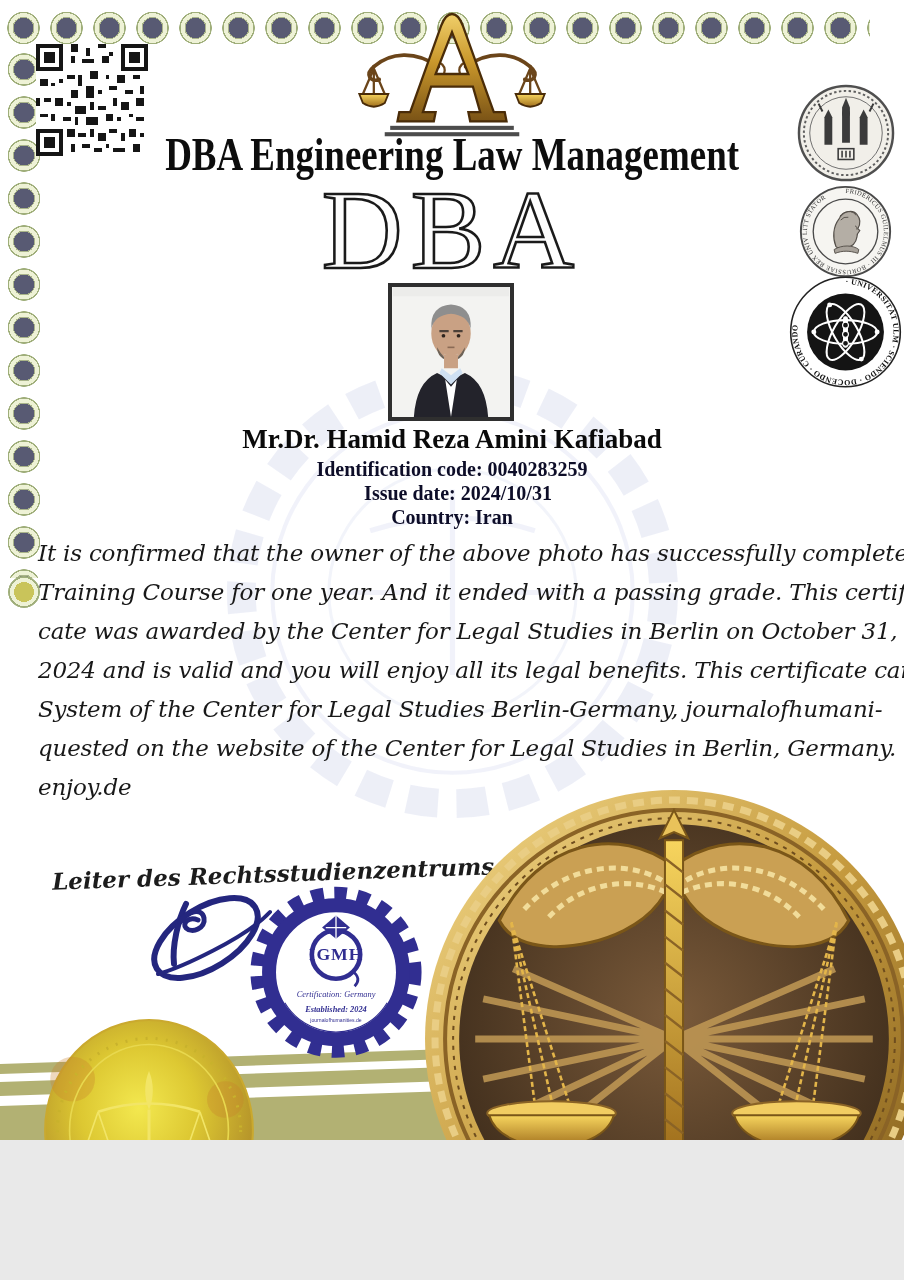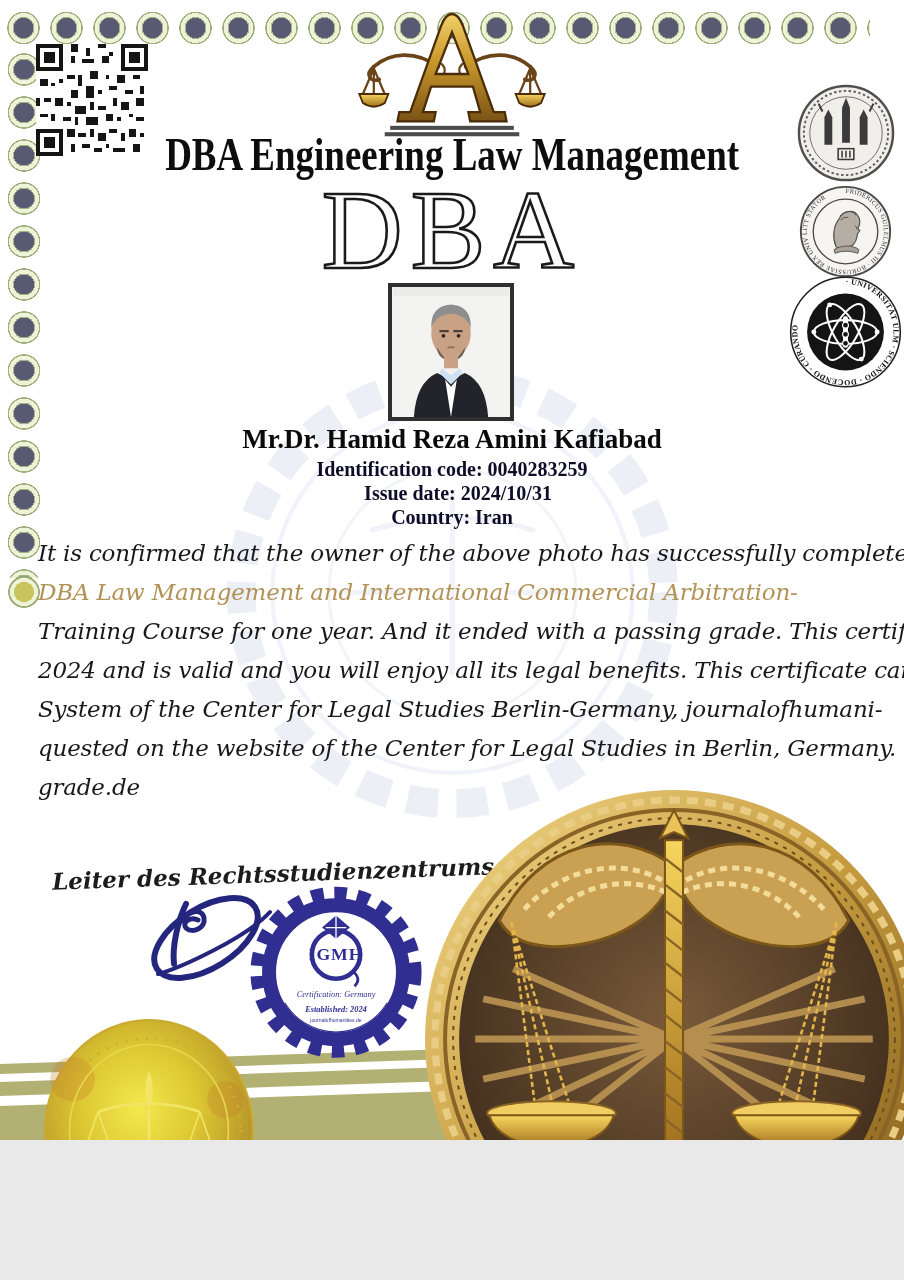--- a/index.html
+++ b/index.html
@@ -227,26 +227,26 @@
     </svg>
   </div>
 
   <div class="recipient-name">Mr.Dr. Hamid Reza Amini Kafiabad</div>
   <div class="info-line info-1">Identification code: 0040283259</div>
   <div class="info-line info-2">Issue date: 2024/10/31</div>
   <div class="info-line info-3">Country: Iran</div>
 
   <div class="body-text">
     <div>It is confirmed that the owner of the above photo has successfully completed the</div>
-    <div class="hl">DBA Law Management and International Commercial Arbitration-</div>
     <div>Training Course for one year. And it ended with a passing grade. This certifi-</div>
+    <div>cate was awarded by the Center for Legal Studies in Berlin on October 31,</div>
     <div>2024 and is valid and you will enjoy all its legal benefits. This certificate can be re-</div>
     <div>System of the Center for Legal Studies Berlin-Germany, journalofhumani-</div>
     <div>quested on the website of the Center for Legal Studies in Berlin, Germany.</div>
-    <div>grade.de</div>
+    <div>enjoy.de</div>
   </div>
 
   <div class="sig-title">Leiter des Rechtsstudienzentrums</div>
   <svg class="sig-ink" viewBox="0 0 150 120">
     <g fill="none" stroke="#24267e" stroke-linecap="round">
       <ellipse cx="78" cy="62" rx="58" ry="30" stroke-width="6" transform="rotate(-32 78 62)"></ellipse>
       <path d="M58 28 C50 44 44 70 46 88" stroke-width="6"></path>
       <path d="M52 46 C60 34 74 32 76 42 C78 52 64 58 58 52 C54 48 60 40 70 44" stroke-width="5"></path>
       <path d="M30 98 C52 92 118 62 142 36" stroke-width="4"></path>
     </g>

